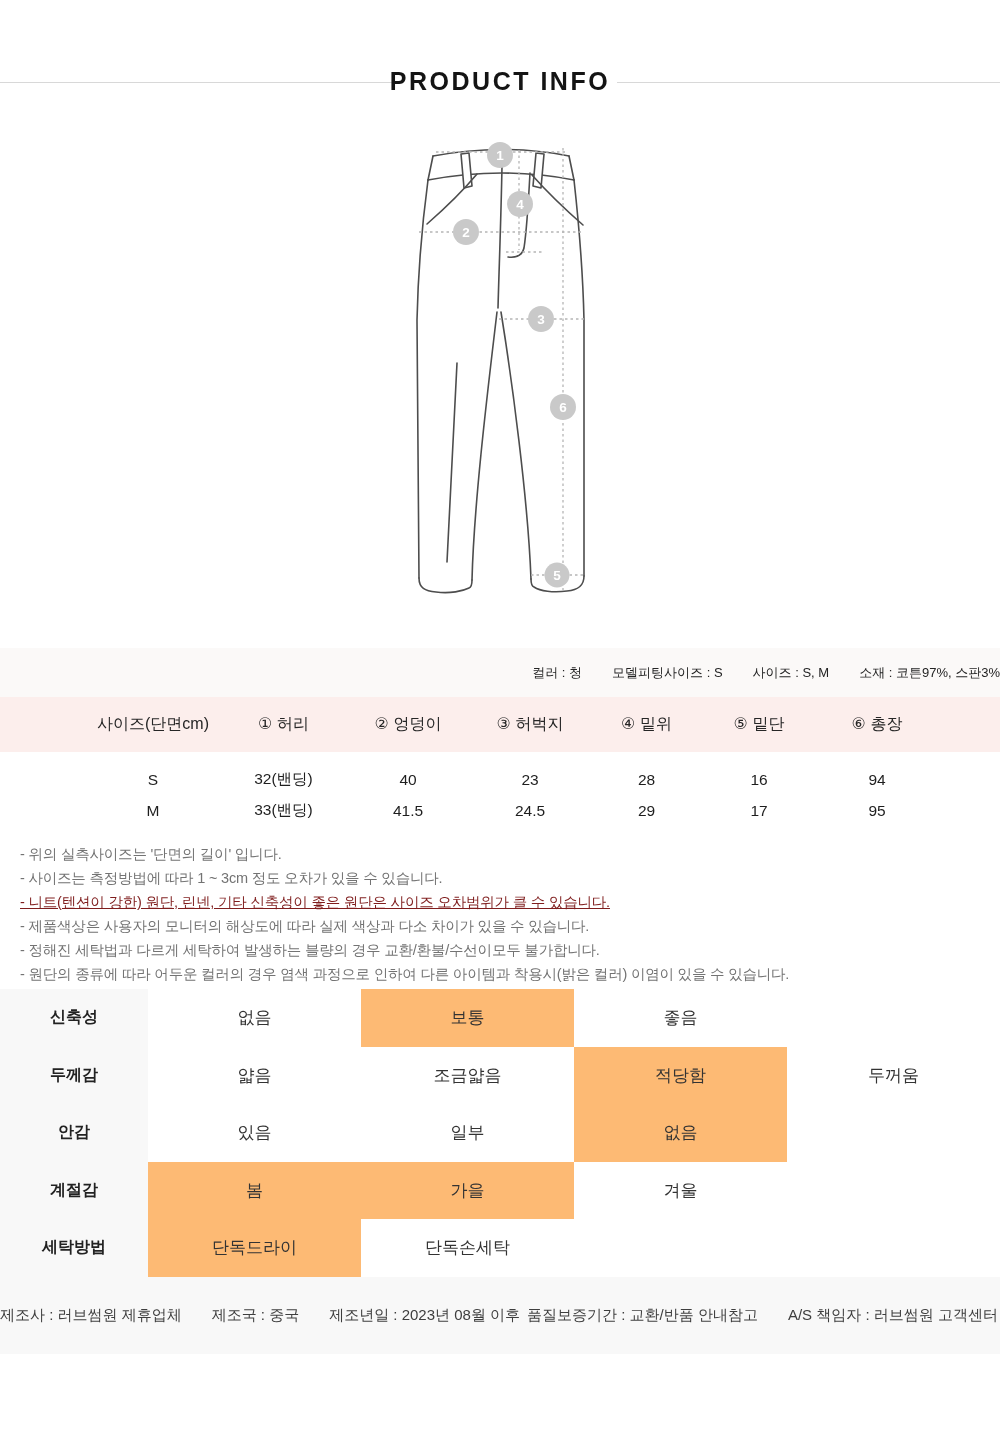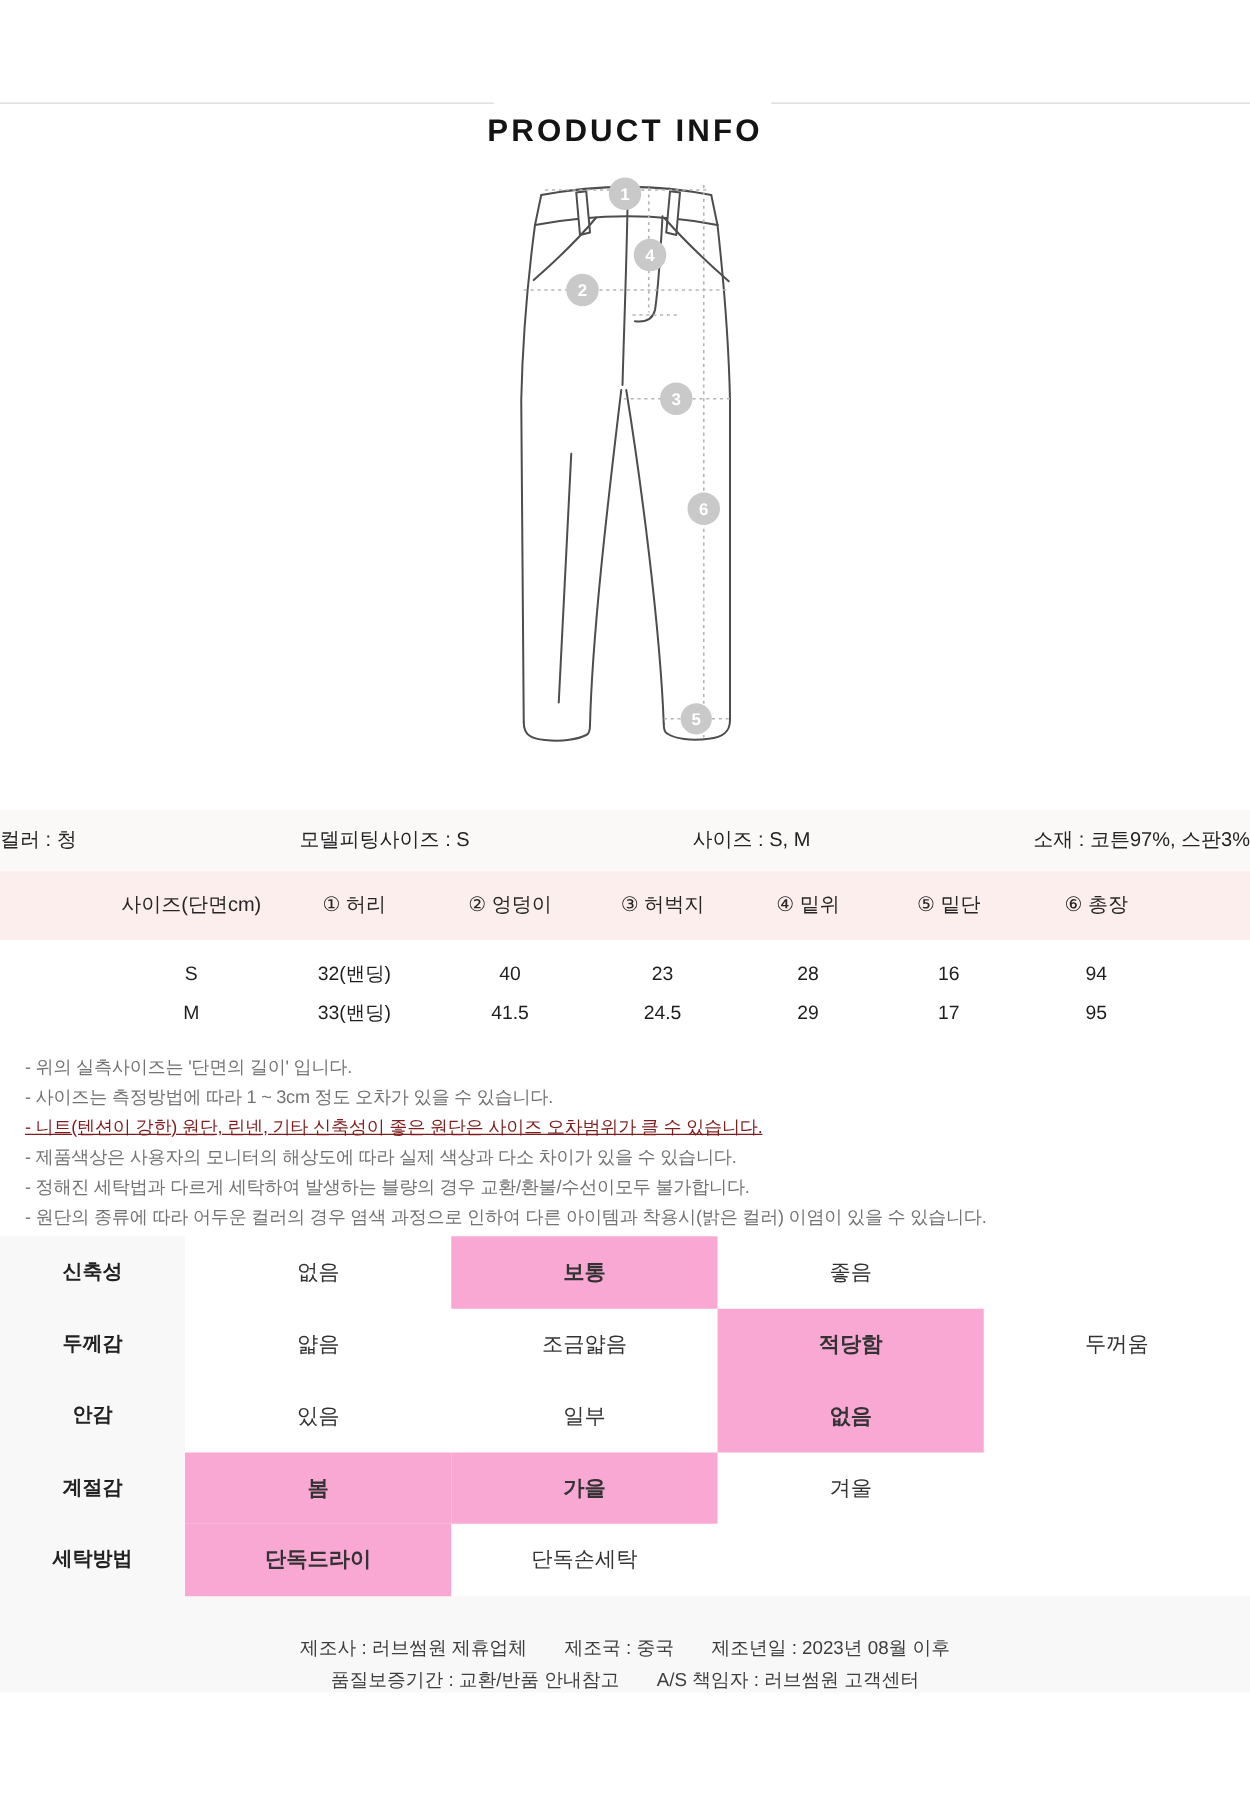--- a/index.html
+++ b/index.html
@@ -10,32 +10,32 @@
   }
 
   
   .header { position:relative; height:130px; }
   .header .rule { position:absolute; top:82px; height:1px; background:#d8d8d8; }
   .rule-left  { left:0;  width:395px; }
   .rule-right { right:0; width:383px; }
   .title {
     position:absolute; top:67px; left:0; right:0;
     text-align:center; font-size:25px; font-weight:600;
-    letter-spacing:2.5px; color:#141414;margin-top:24px;
+    letter-spacing:2.5px; color:#141414;
   }
 
   
   .diagram { height:518px; }
   .diagram svg { display:block; }
 
   
   .info-strip {
     height:49px; background:#fbf9f8;
-    display:flex; align-items:center; justify-content:space-between;
-    gap:30px; font-size:16px; color:#242424;
+    display:flex; align-items:center; justify-content:flex-end;
+    gap:30px; font-size:13px; color:#242424;
   }
 
   
   .tbl-grid {
     display:grid;
     grid-template-columns:220px 127px 122px 122px 111px 114px 122px 62px;
     align-items:center; text-align:center;
   }
   .tbl-head { height:55px; background:#fceeec; font-size:16px; color:#262626; }
   .tbl-head .c0 { padding-left:86px; }
@@ -56,26 +56,26 @@
     height:57.5px;
   }
   .attr-label {
     background:#f8f8f8; display:flex; align-items:center; justify-content:center;
     font-size:16px; font-weight:600; color:#222;
   }
   .attr-cell {
     display:flex; align-items:center; justify-content:center;
     font-size:17px; color:#333;
   }
-  .attr-cell.hl { background:#f9a8d4;font-weight:bold; }
+  .attr-cell.hl { background:#fdba74; }
 
   
   .footer {
     height:77px; background:#f8f8f8;
-    display:flex; flex-direction:column; align-items:center; justify-content:flex-end;
+    display:flex; flex-direction:row; align-items:center; justify-content:flex-start;
     gap:7px; font-size:15px; color:#3e3e3e;
   }
   .footer-line { display:flex; gap:30px; }
 </style>
 </head>
 <body>
 
 <div class="header">
   <div class="rule rule-left"></div>
   <div class="title">PRODUCT INFO</div>

